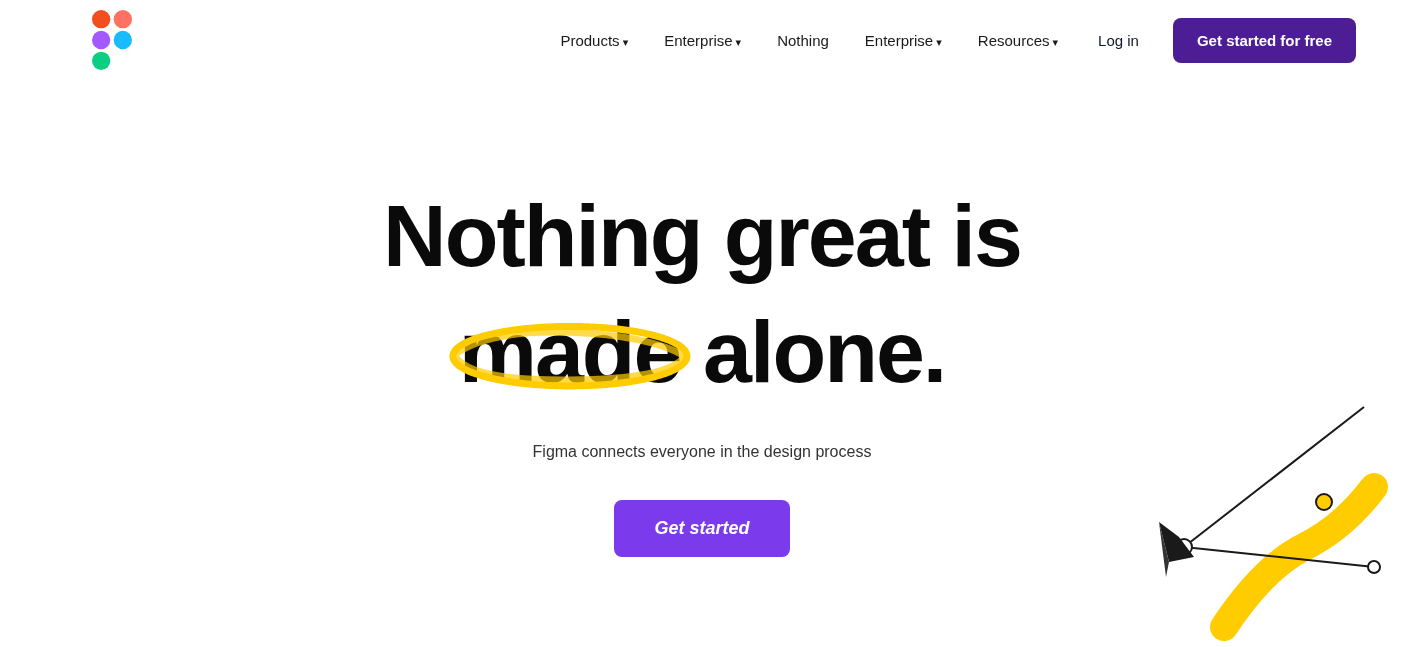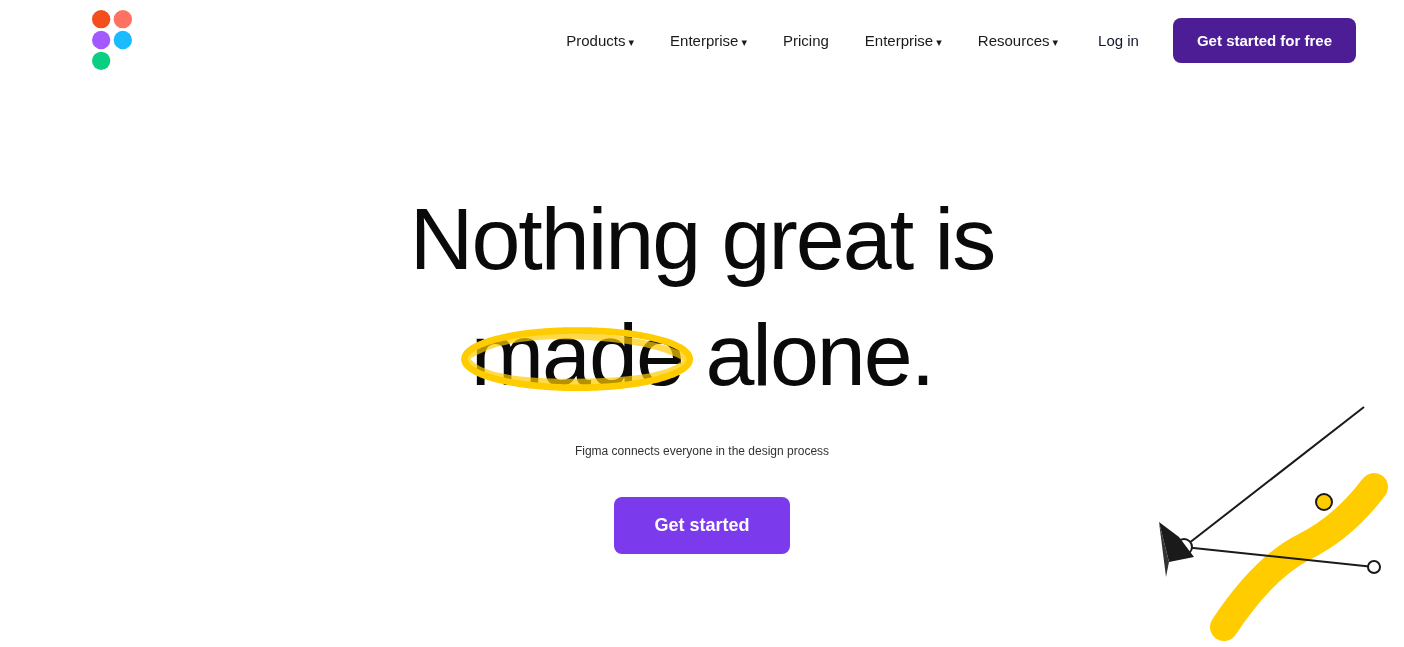--- a/index.html
+++ b/index.html
@@ -73,21 +73,21 @@
       align-items: center;
       justify-content: center;
       text-align: center;
       padding: 60px 40px 40px;
       position: relative;
       min-height: 567px;
       overflow: hidden;
     }
     .hero-title {
       font-size: 88px;
-      font-weight: 400;
+      font-weight: 700;
       line-height: 1.05;
       letter-spacing: -2px;
       color: #0a0a0a;
       max-width: 900px;
       position: relative;
       z-index: 2;
     }
     .hero-title .highlight-wrap {
       position: relative;
       display: inline-block;
@@ -95,36 +95,37 @@
     }
     .hero-title .highlight-wrap svg {
       position: absolute;
       left: -18px;
       top: -10px;
       width: calc(100% + 36px);
       height: calc(100% + 24px);
       pointer-events: none;
     }
     .hero-subtitle {
-      font-size: 12px;
+      font-size: 16px;
       color: #333;
       margin-top: 40px;
       line-height: 1.6;
       max-width: 540px;
     }
     .btn-get-started {
       background: #7c3aed;
       color: #fff;
       border: none;
       border-radius: 8px;
       padding: 18px 40px;
       font-size: 18px;
       font-weight: 600;
       cursor: pointer;
       margin-top: 36px;
+      font-style: italic;
     }
 
     
     .pen-illustration {
       position: absolute;
       right: 0;
       bottom: 0;
       width: 280px;
       height: 280px;
       pointer-events: none;
@@ -152,21 +153,21 @@
 
       <circle cx="37" cy="36" r="11" fill="#1ABCFE"></circle>
 
       <rect x="0" y="50" width="22" height="22" rx="11" fill="#0ACF83"></rect>
     </svg>
   </div>
 
   <div class="nav-links">
     <a class="nav-link nav-link-with-arrow">Products</a>
     <a class="nav-link nav-link-with-arrow">Enterprise</a>
-    <a class="nav-link">Pricing</a>
+    <a class="nav-link">Nothing</a>
     <a class="nav-link nav-link-with-arrow">Enterprise</a>
     <a class="nav-link nav-link-with-arrow">Resources</a>
     <span class="nav-login">Log in</span>
     <button class="btn-cta">Get started for free</button>
   </div>
 </nav>
 
 <section class="hero">
 
   <h1 class="hero-title">

